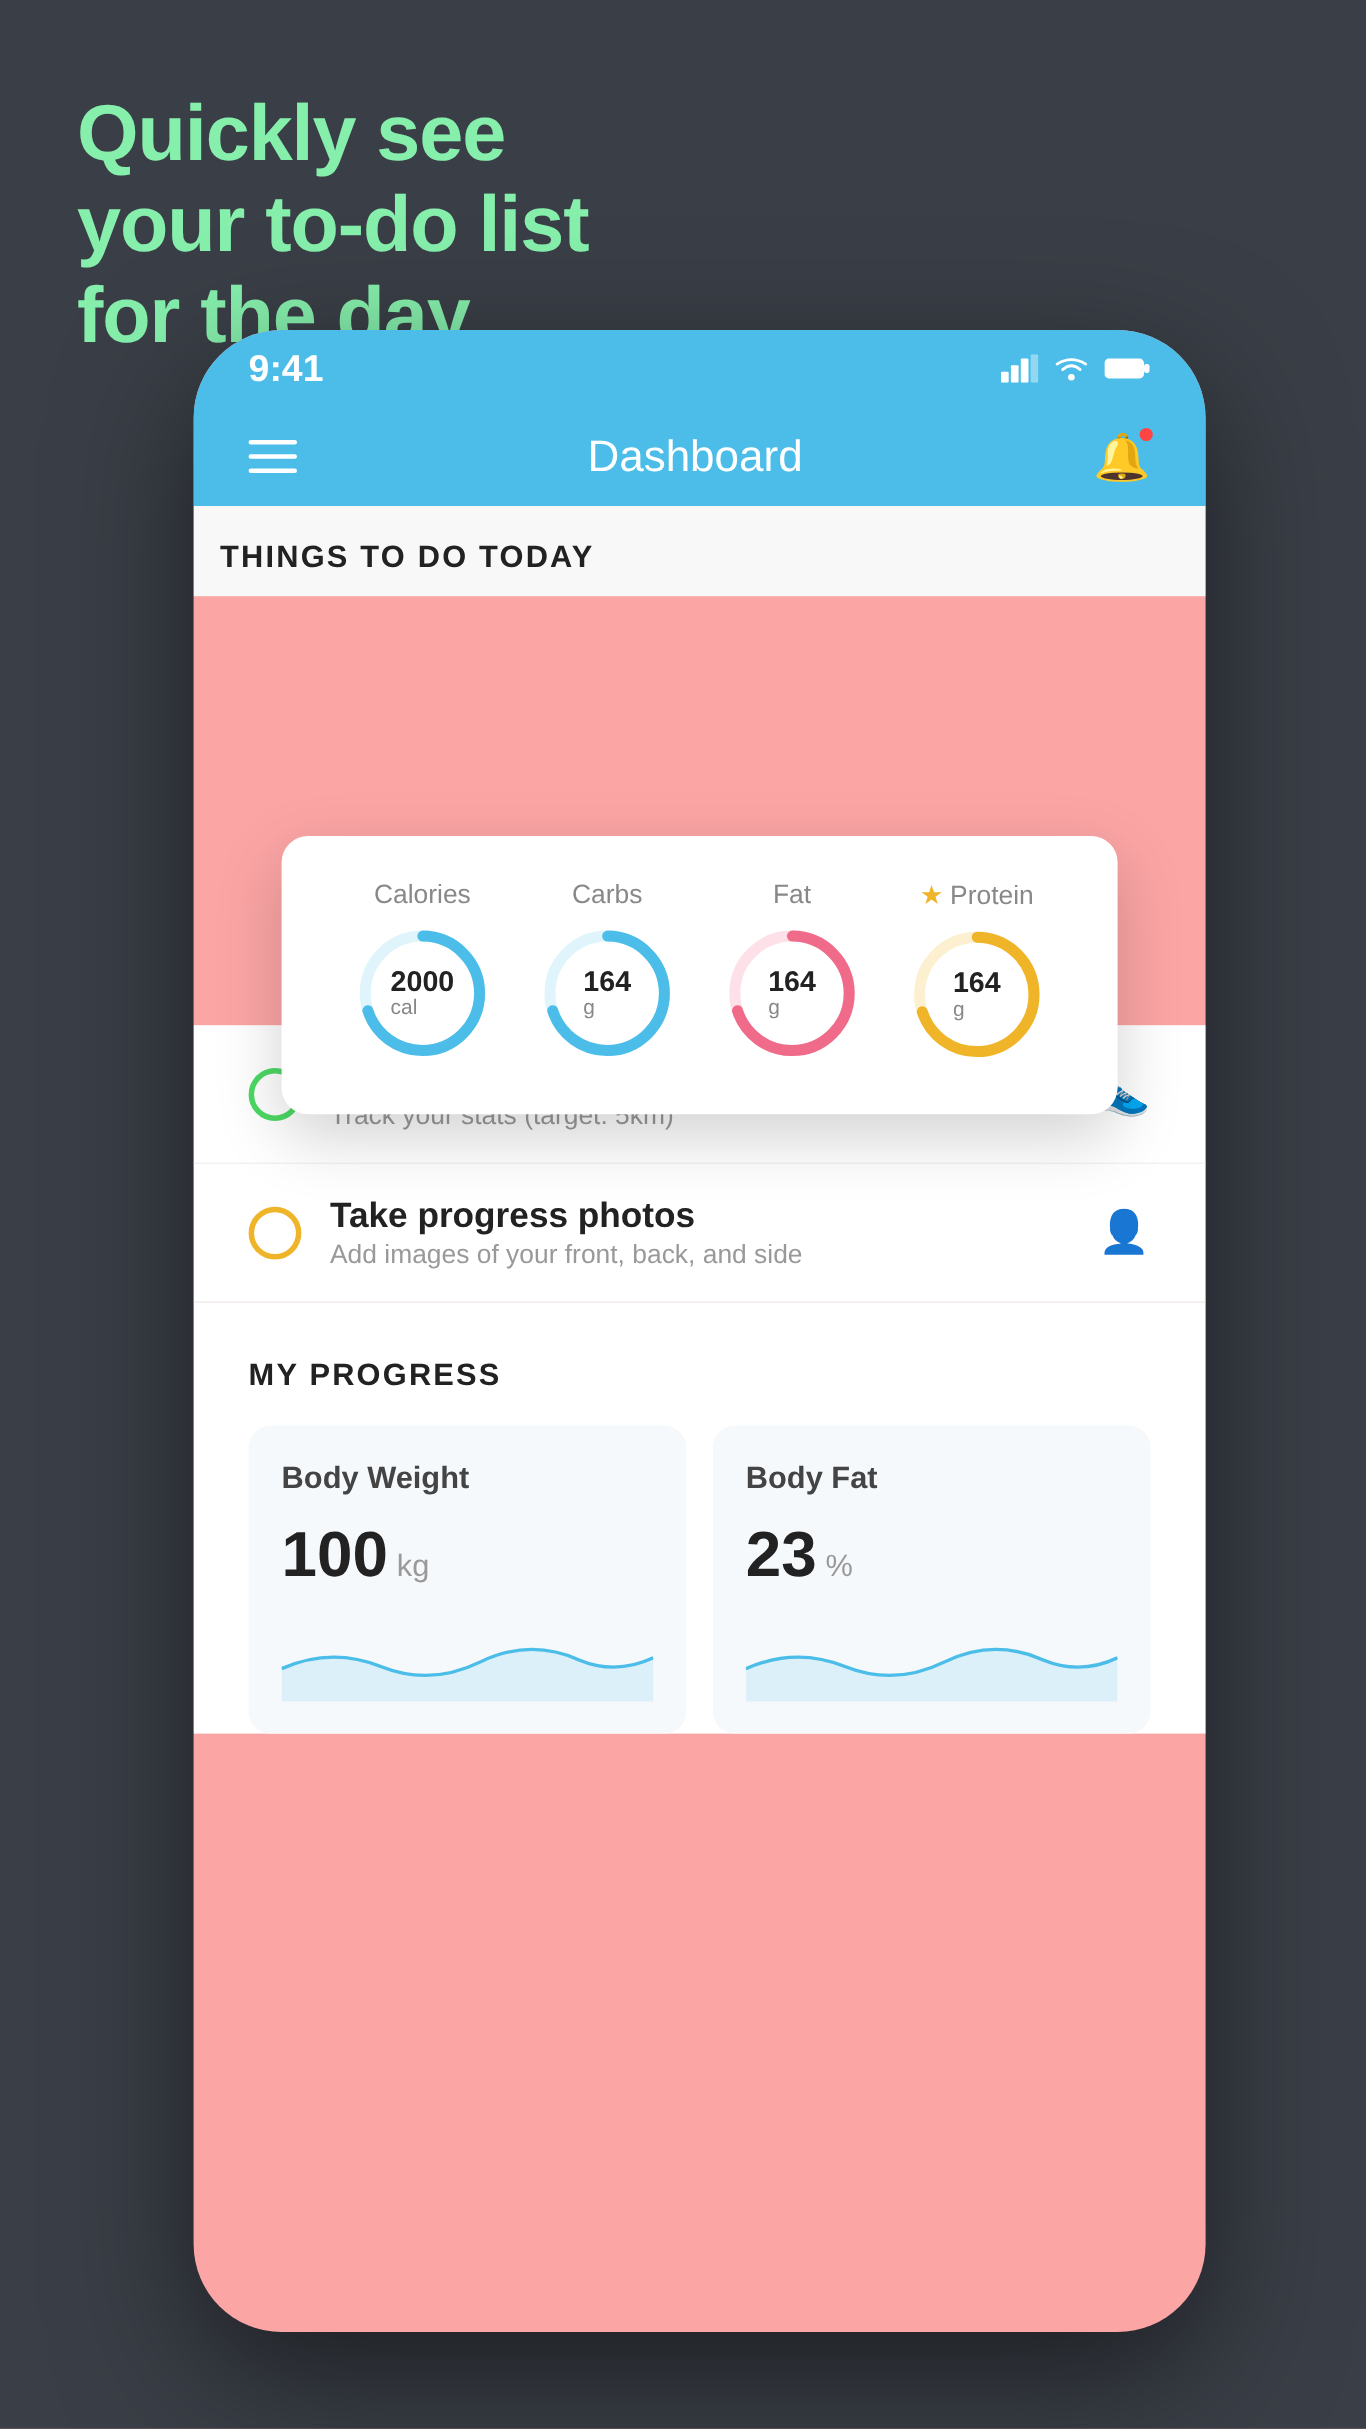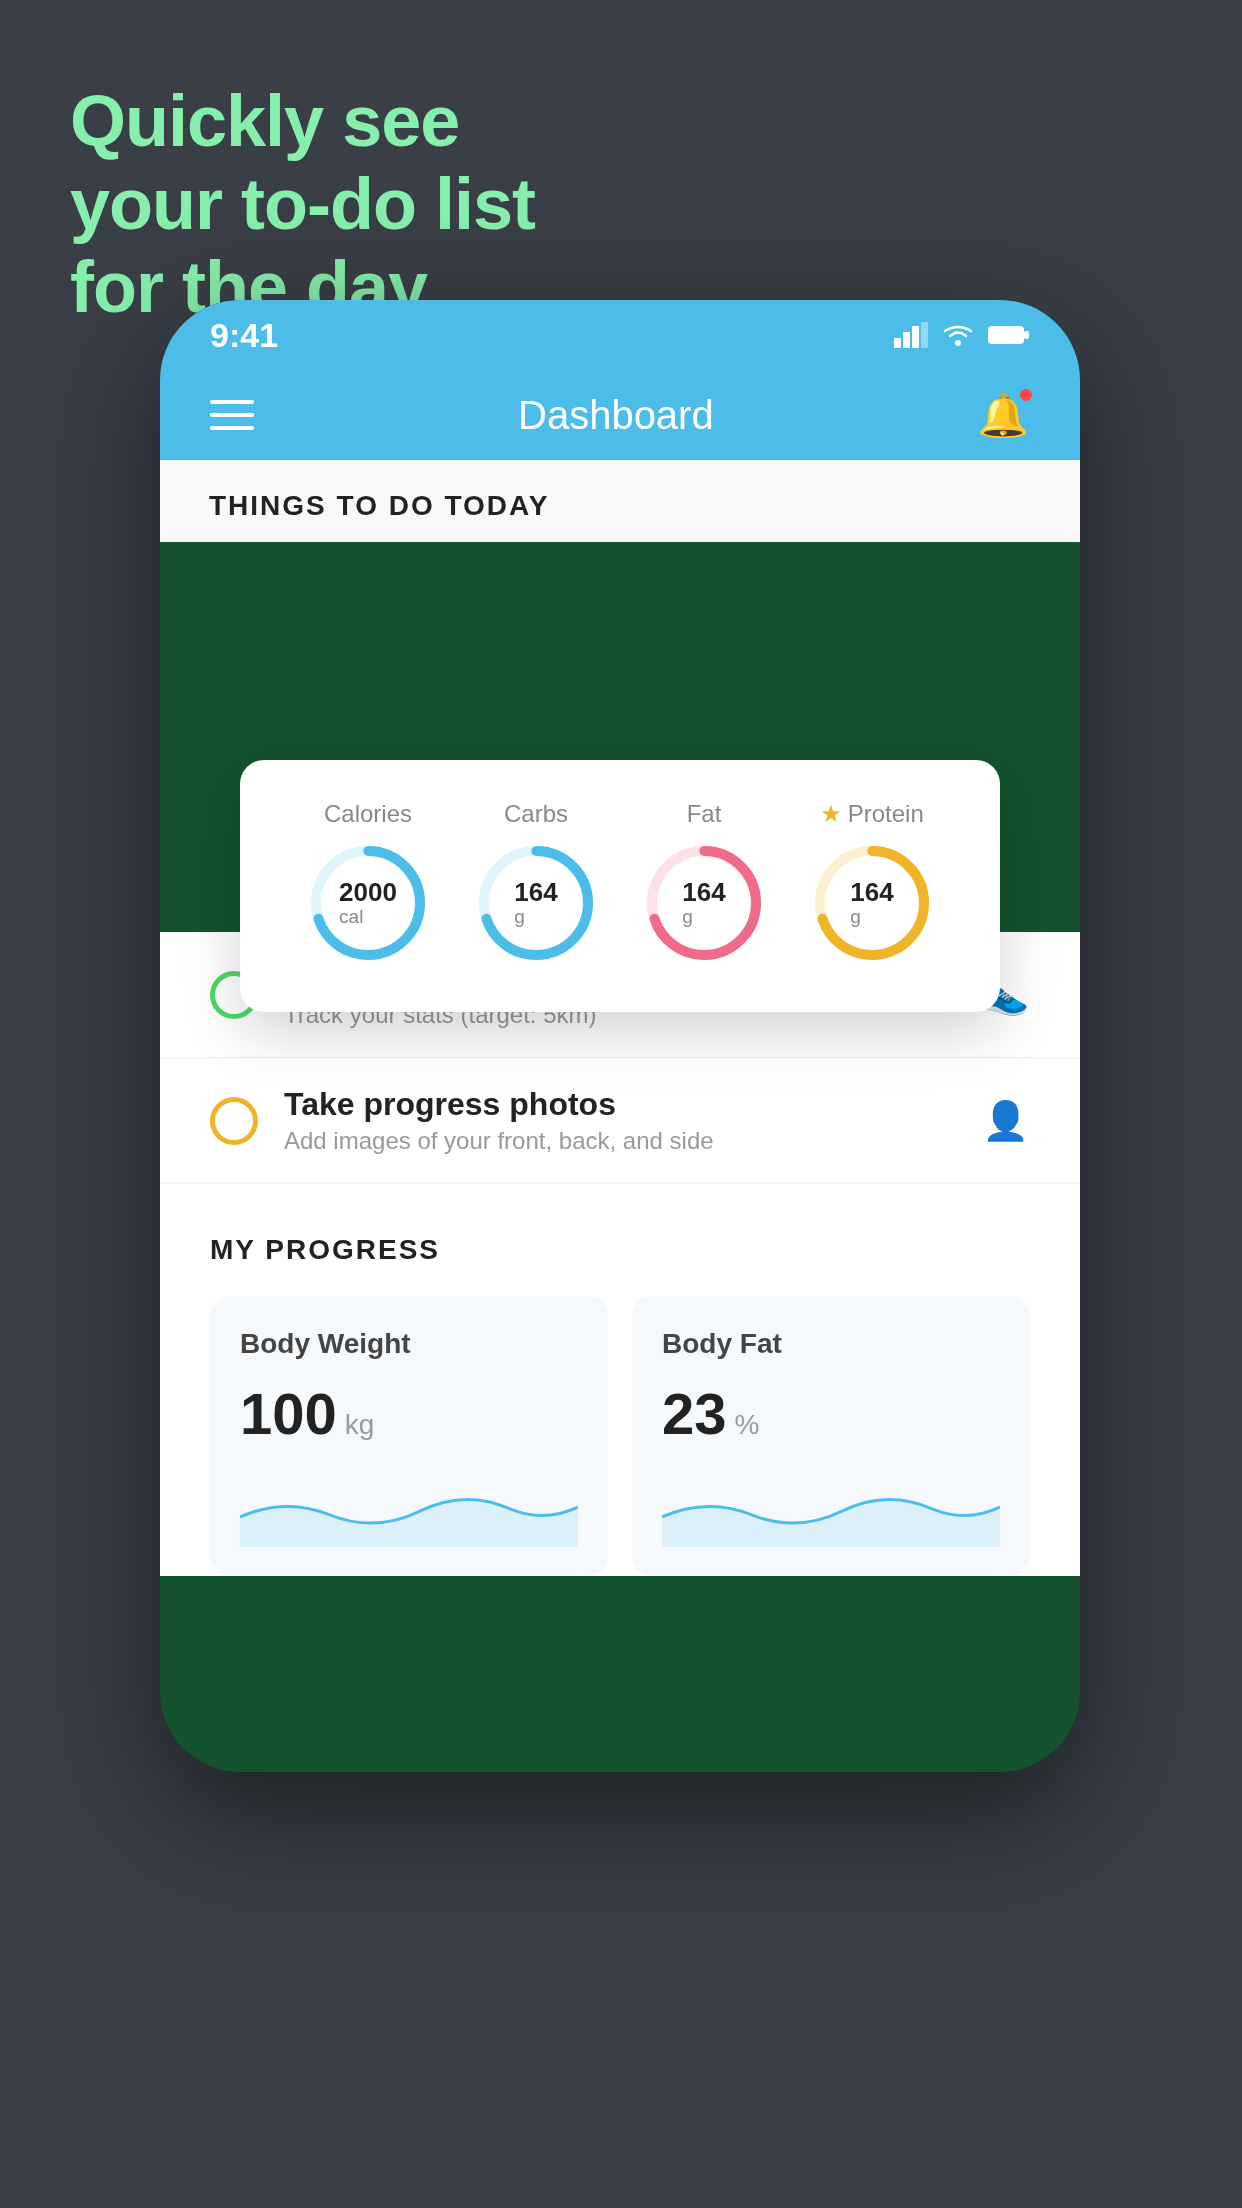--- a/index.html
+++ b/index.html
@@ -21,24 +21,24 @@
       font-size: 72px;
       font-weight: 800;
       line-height: 1.15;
       letter-spacing: -1px;
     }
 
     
     .phone {
       position: absolute;
       top: 300px;
-      left: 160px;
+      left: 176px;
       width: 920px;
-      height: 1472px;
-      background: #14532d;
+      height: 1820px;
+      background: #fca5a5;
       border-radius: 80px;
       overflow: hidden;
       box-shadow: 0 40px 120px rgba(0,0,0,0.5);
     }
 
     
     .status-bar {
       background: #4bbde8;
       height: 70px;
       display: flex;
@@ -97,21 +97,21 @@
       width: 16px;
       height: 16px;
       background: #ff4444;
       border-radius: 50%;
       border: 2px solid #4bbde8;
     }
 
     
     .section-header {
       background: #f8f8f8;
-      padding: 30px 49px 20px;
+      padding: 30px 24px 20px;
     }
     .section-title {
       font-size: 28px;
       font-weight: 800;
       letter-spacing: 2px;
       color: #222;
     }
 
     
     .floating-card {

